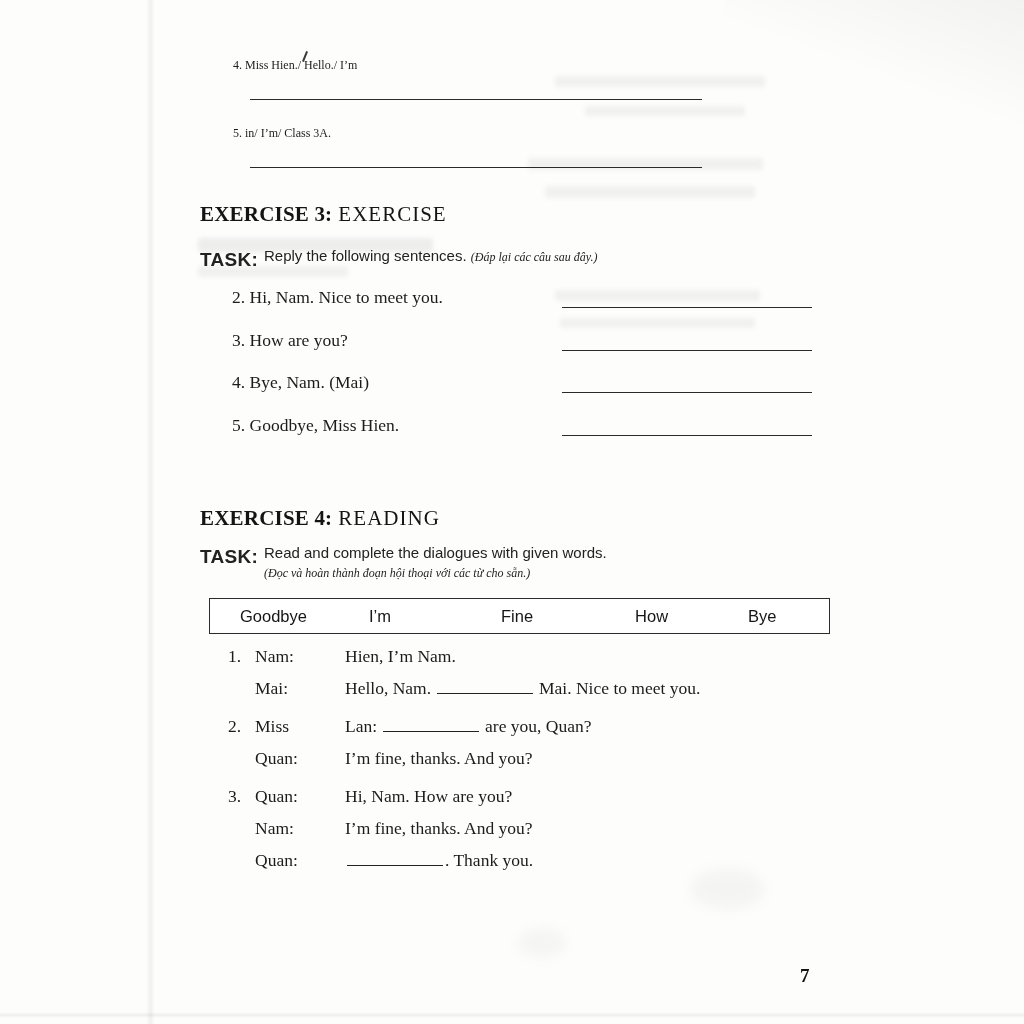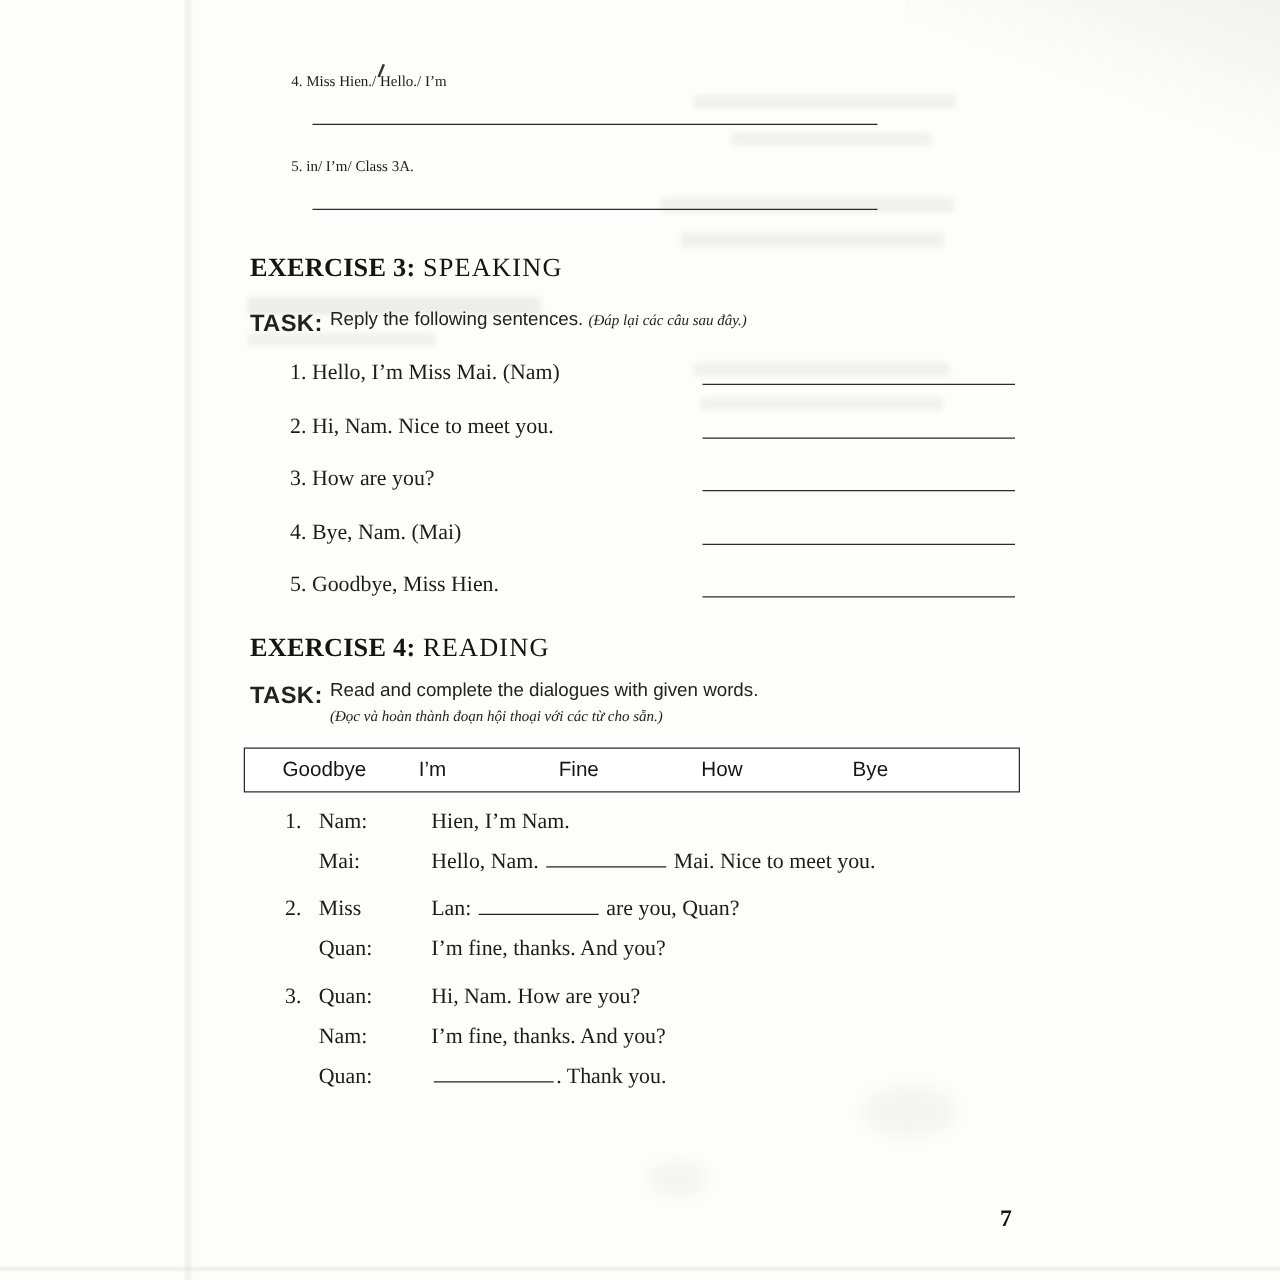--- a/index.html
+++ b/index.html
@@ -47,27 +47,27 @@
   #ex4-task { top:544px; }
   .task-line2 { margin-top:5px; }
 
   
   #ex3-items { position:absolute; left:200px; top:283px; width:612px; font-size:17.5px; }
   .ex3-row { display:flex; align-items:flex-end; height:25px; margin-bottom:17.5px; }
   .ex3-q { margin-left:32px; }
   .answer-line { margin-left:auto; width:250px; border-bottom:1.2px solid #2a2a2a; height:22px; }
 
   
-  #word-box { position:absolute; left:195px; top:598px; width:621px; height:36px;
+  #word-box { position:absolute; left:209px; top:598px; width:621px; height:36px;
     border:1.5px solid #2b2b2b; background:#fff;
     display:flex; align-items:center;
-    font-family:"Liberation Sans","DejaVu Sans",sans-serif; font-size:16.5px; color:#161616; }
+    font-family:"Liberation Sans","DejaVu Sans",sans-serif; font-size:16.5px; color:#161616;gap:20px; }
   .wb-item { white-space:nowrap; }
   .wb-0 { margin-left:30px; } .wb-1 { margin-left:42px; } .wb-2 { margin-left:90px; }
-  .wb-3 { margin-left:82px; } .wb-4 { margin-left:88px; }
+  .wb-3 { margin-left:82px; } .wb-4 { margin-left:60px; }
 
   
   #dialogues { position:absolute; left:200px; top:646px; width:620px; font-size:17.5px; }
   .dlg { margin-bottom:17px; }
   .dline { display:flex; align-items:baseline; margin-bottom:11px; }
   .d-num { flex:0 0 27px; margin-left:28px; }
   .d-speaker { flex:0 0 90px; }
   .d-text { flex:1; white-space:nowrap; }
   .blank { display:inline-block; width:96px; height:0; border-bottom:1.3px solid #222; margin:0 6px; vertical-align:baseline; }
   .blank.tight-left { margin-left:2px; margin-right:2px; }
@@ -96,37 +96,33 @@
   <div class="smudge" style="left:518px; top:928px; width:48px; height:30px;"></div>
 
   <div class="warmup">
     <div class="warmup-item">4. Miss Hien./ Hello./ I’m</div>
     <div class="warmup-line"></div>
     <div class="warmup-item">5. in/ I’m/ Class 3A.</div>
     <div class="warmup-line"></div>
   </div>
 
   <div class="ex-heading" id="ex3-heading">
-    <span class="ex-label">EXERCISE 3:</span><span class="ex-title">SPEAKING</span>
+    <span class="ex-label">EXERCISE 3:</span><span class="ex-title">EXERCISE</span>
   </div>
 
   <div class="task" id="ex3-task">
     <span class="task-label">TASK:</span>
     <span>
       <span>Reply the following sentences.</span>
       <span class="task-vi">(Đáp lại các câu sau đây.)</span>
     </span>
   </div>
 
   <div id="ex3-items">
     <div class="ex3-row">
-      <span class="ex3-q">1. Hello, I’m Miss Mai. (Nam)</span>
-      <span class="answer-line"></span>
-    </div>
-    <div class="ex3-row">
       <span class="ex3-q">2. Hi, Nam. Nice to meet you.</span>
       <span class="answer-line"></span>
     </div>
     <div class="ex3-row">
       <span class="ex3-q">3. How are you?</span>
       <span class="answer-line"></span>
     </div>
     <div class="ex3-row">
       <span class="ex3-q">4. Bye, Nam. (Mai)</span>
       <span class="answer-line"></span>

